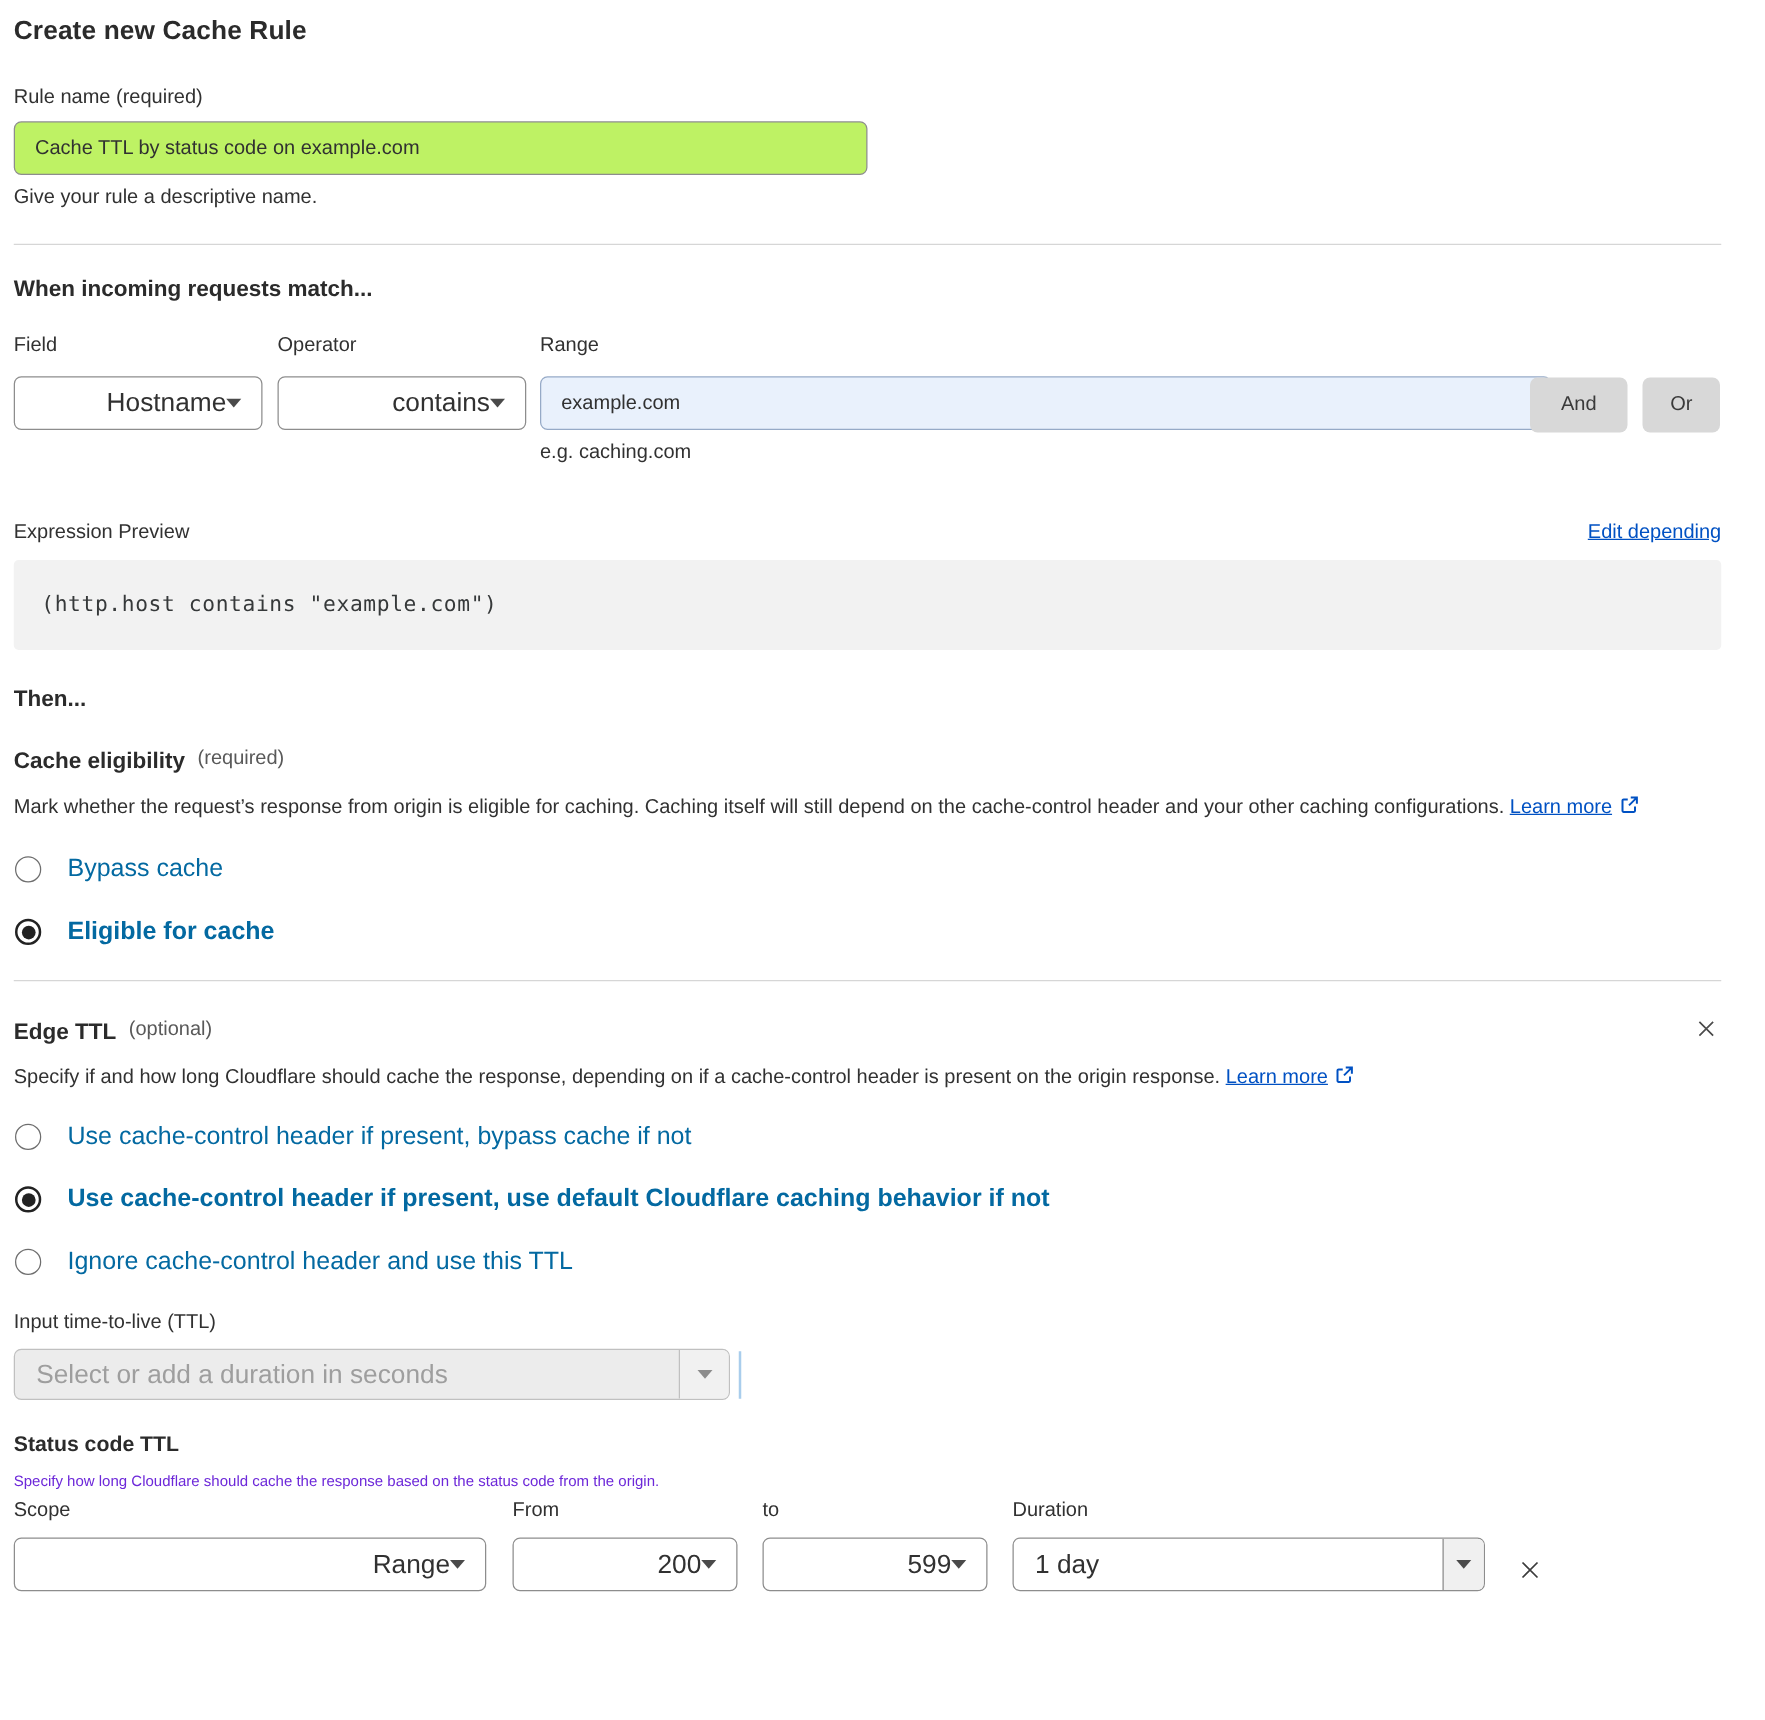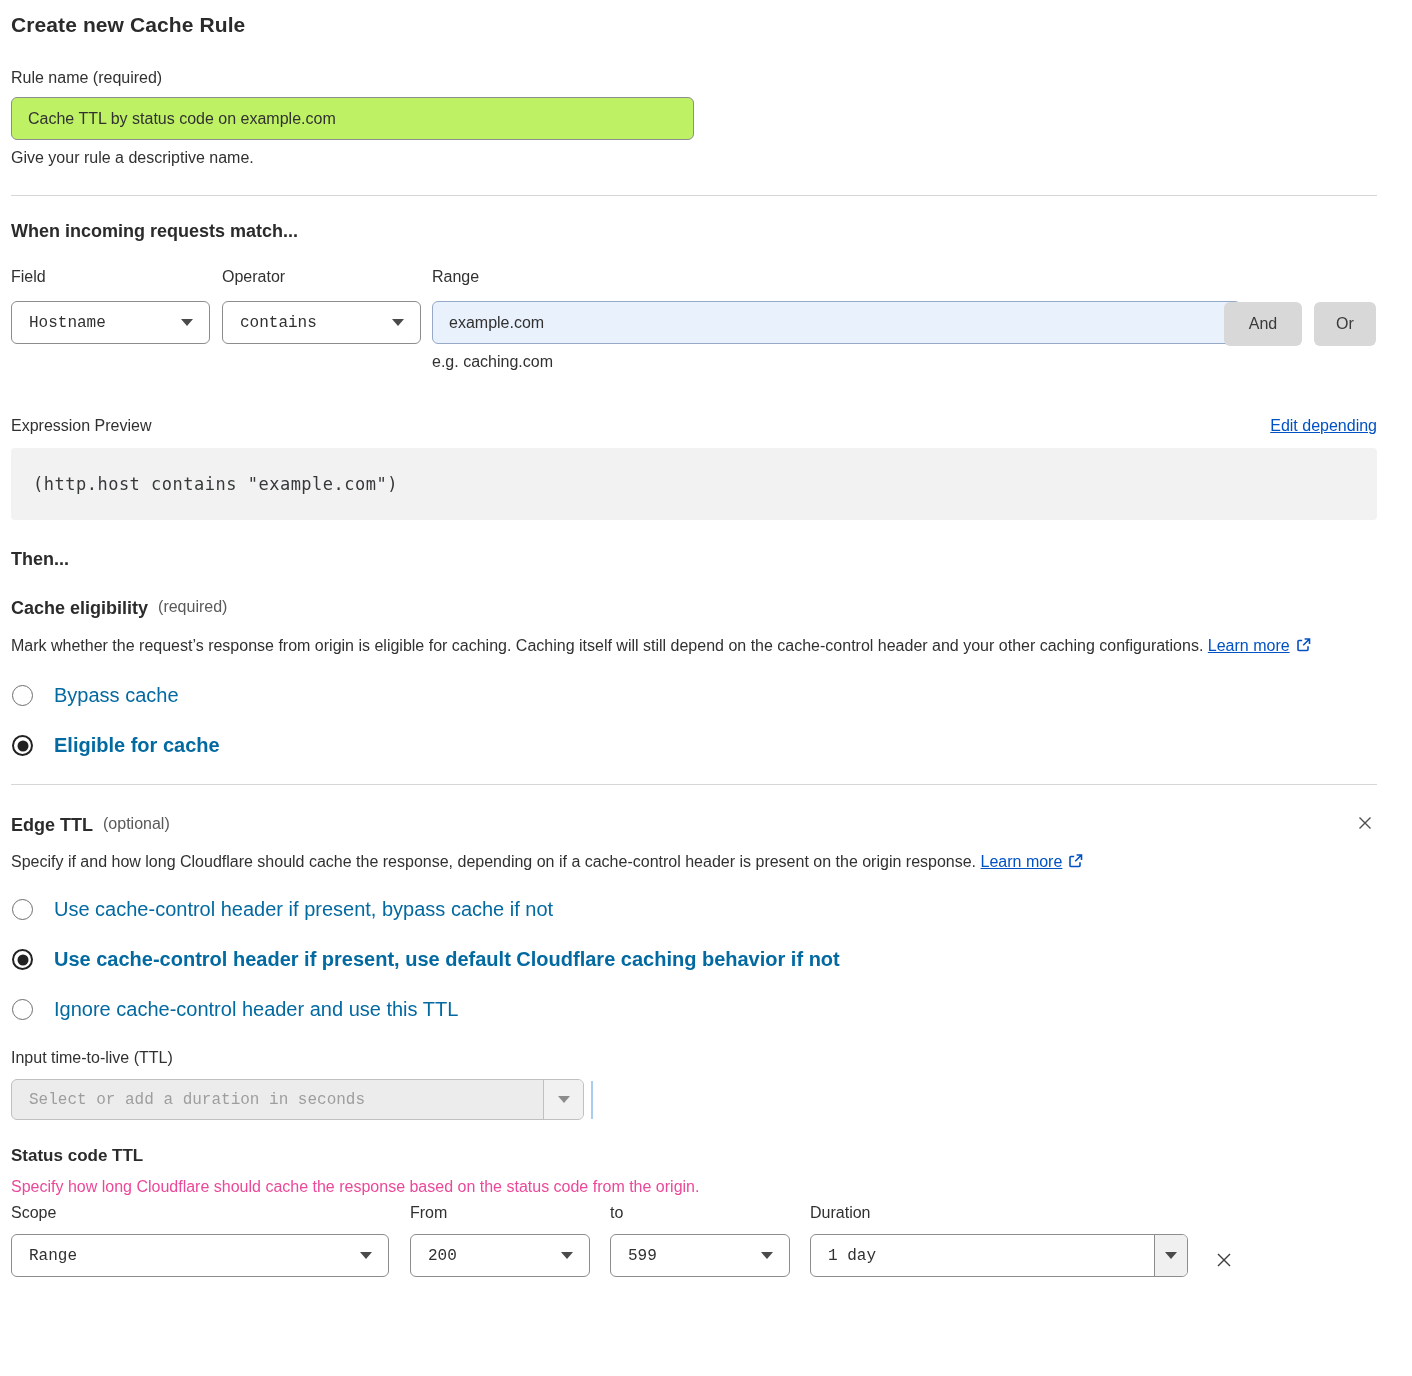--- a/index.html
+++ b/index.html
@@ -25,22 +25,22 @@
 
   .divider { border: none; border-top: 1px solid #d6d6d6; margin-top: 28px; }
 
   .section-h { font-size: 18px; font-weight: 700; color: #2b2b2b; }
 
   
   .match-row { display: flex; align-items: flex-start; margin-top: 26px; }
   .col .field-label { margin-bottom: 15px; }
   .select {
     height: 43px; border: 1px solid #8d8d8d; border-radius: 6px; background: #fff;
-    display: flex; align-items: center; justify-content: space-between;
-    padding: 0 16px 0 17px; cursor: pointer; font-size: 16px; color: #313131; font-family: Liberation Mono, monospace;
+    display: flex; align-items: center; justify-content: flex-end;
+    padding: 0 16px 0 17px; cursor: pointer; font-size: 21px; color: #313131;
   }
   .caret {
     width: 0; height: 0; border-left: 6px solid transparent; border-right: 6px solid transparent;
     border-top: 7px solid #4a4a4a; flex: none;
   }
   .field-col { width: 199px; margin-right: 12px; }
   .operator-col { width: 199px; margin-right: 11px; }
   .value-col { width: 783px; margin-right: 9px; }
   #value-input { width: 809px; background: #e9f1fc; border-color: #96aac7; }
   .gray-btn {
@@ -99,21 +99,21 @@
   .select.disabled .placeholder { color: #9e9e9e; padding-left: 17px; flex: 1; }
   .arrow-seg {
     width: 40px; height: 100%; border-left: 1px solid #c0c0c0; background: #f1f1f1;
     display: flex; align-items: center; justify-content: center; flex: none;
   }
   .select.disabled .caret { border-top-color: #8c8c8c; }
   .blue-caret { width: 2px; height: 38px; background: #a9cdec; margin-left: 7px; }
 
   
   .status-title { margin-top: 26px; font-size: 17px; font-weight: 700; color: #2b2b2b; }
-  .status-desc { margin-top: 12px; font-size: 16px; color: #ec4899; }
+  .status-desc { margin-top: 12px; font-size: 12px; color: #6d28d9; }
   .status-row { display: flex; align-items: flex-start; margin-top: 8px; }
   .status-row .field-label { margin-bottom: 12px; }
   .scope-col { width: 378px; margin-right: 21px; }
   .from-col { width: 180px; margin-right: 20px; }
   .to-col { width: 180px; margin-right: 20px; }
   .duration-col { width: 378px; }
   .select.with-seg { padding: 0; overflow: hidden; }
   .select.with-seg .sel-text { padding-left: 17px; flex: 1; }
   .select.with-seg .arrow-seg { border-left: 1px solid #8d8d8d; background: #f0f0f0; width: 33px; }
   .select.with-seg .caret { border-top-color: #4a4a4a; }

